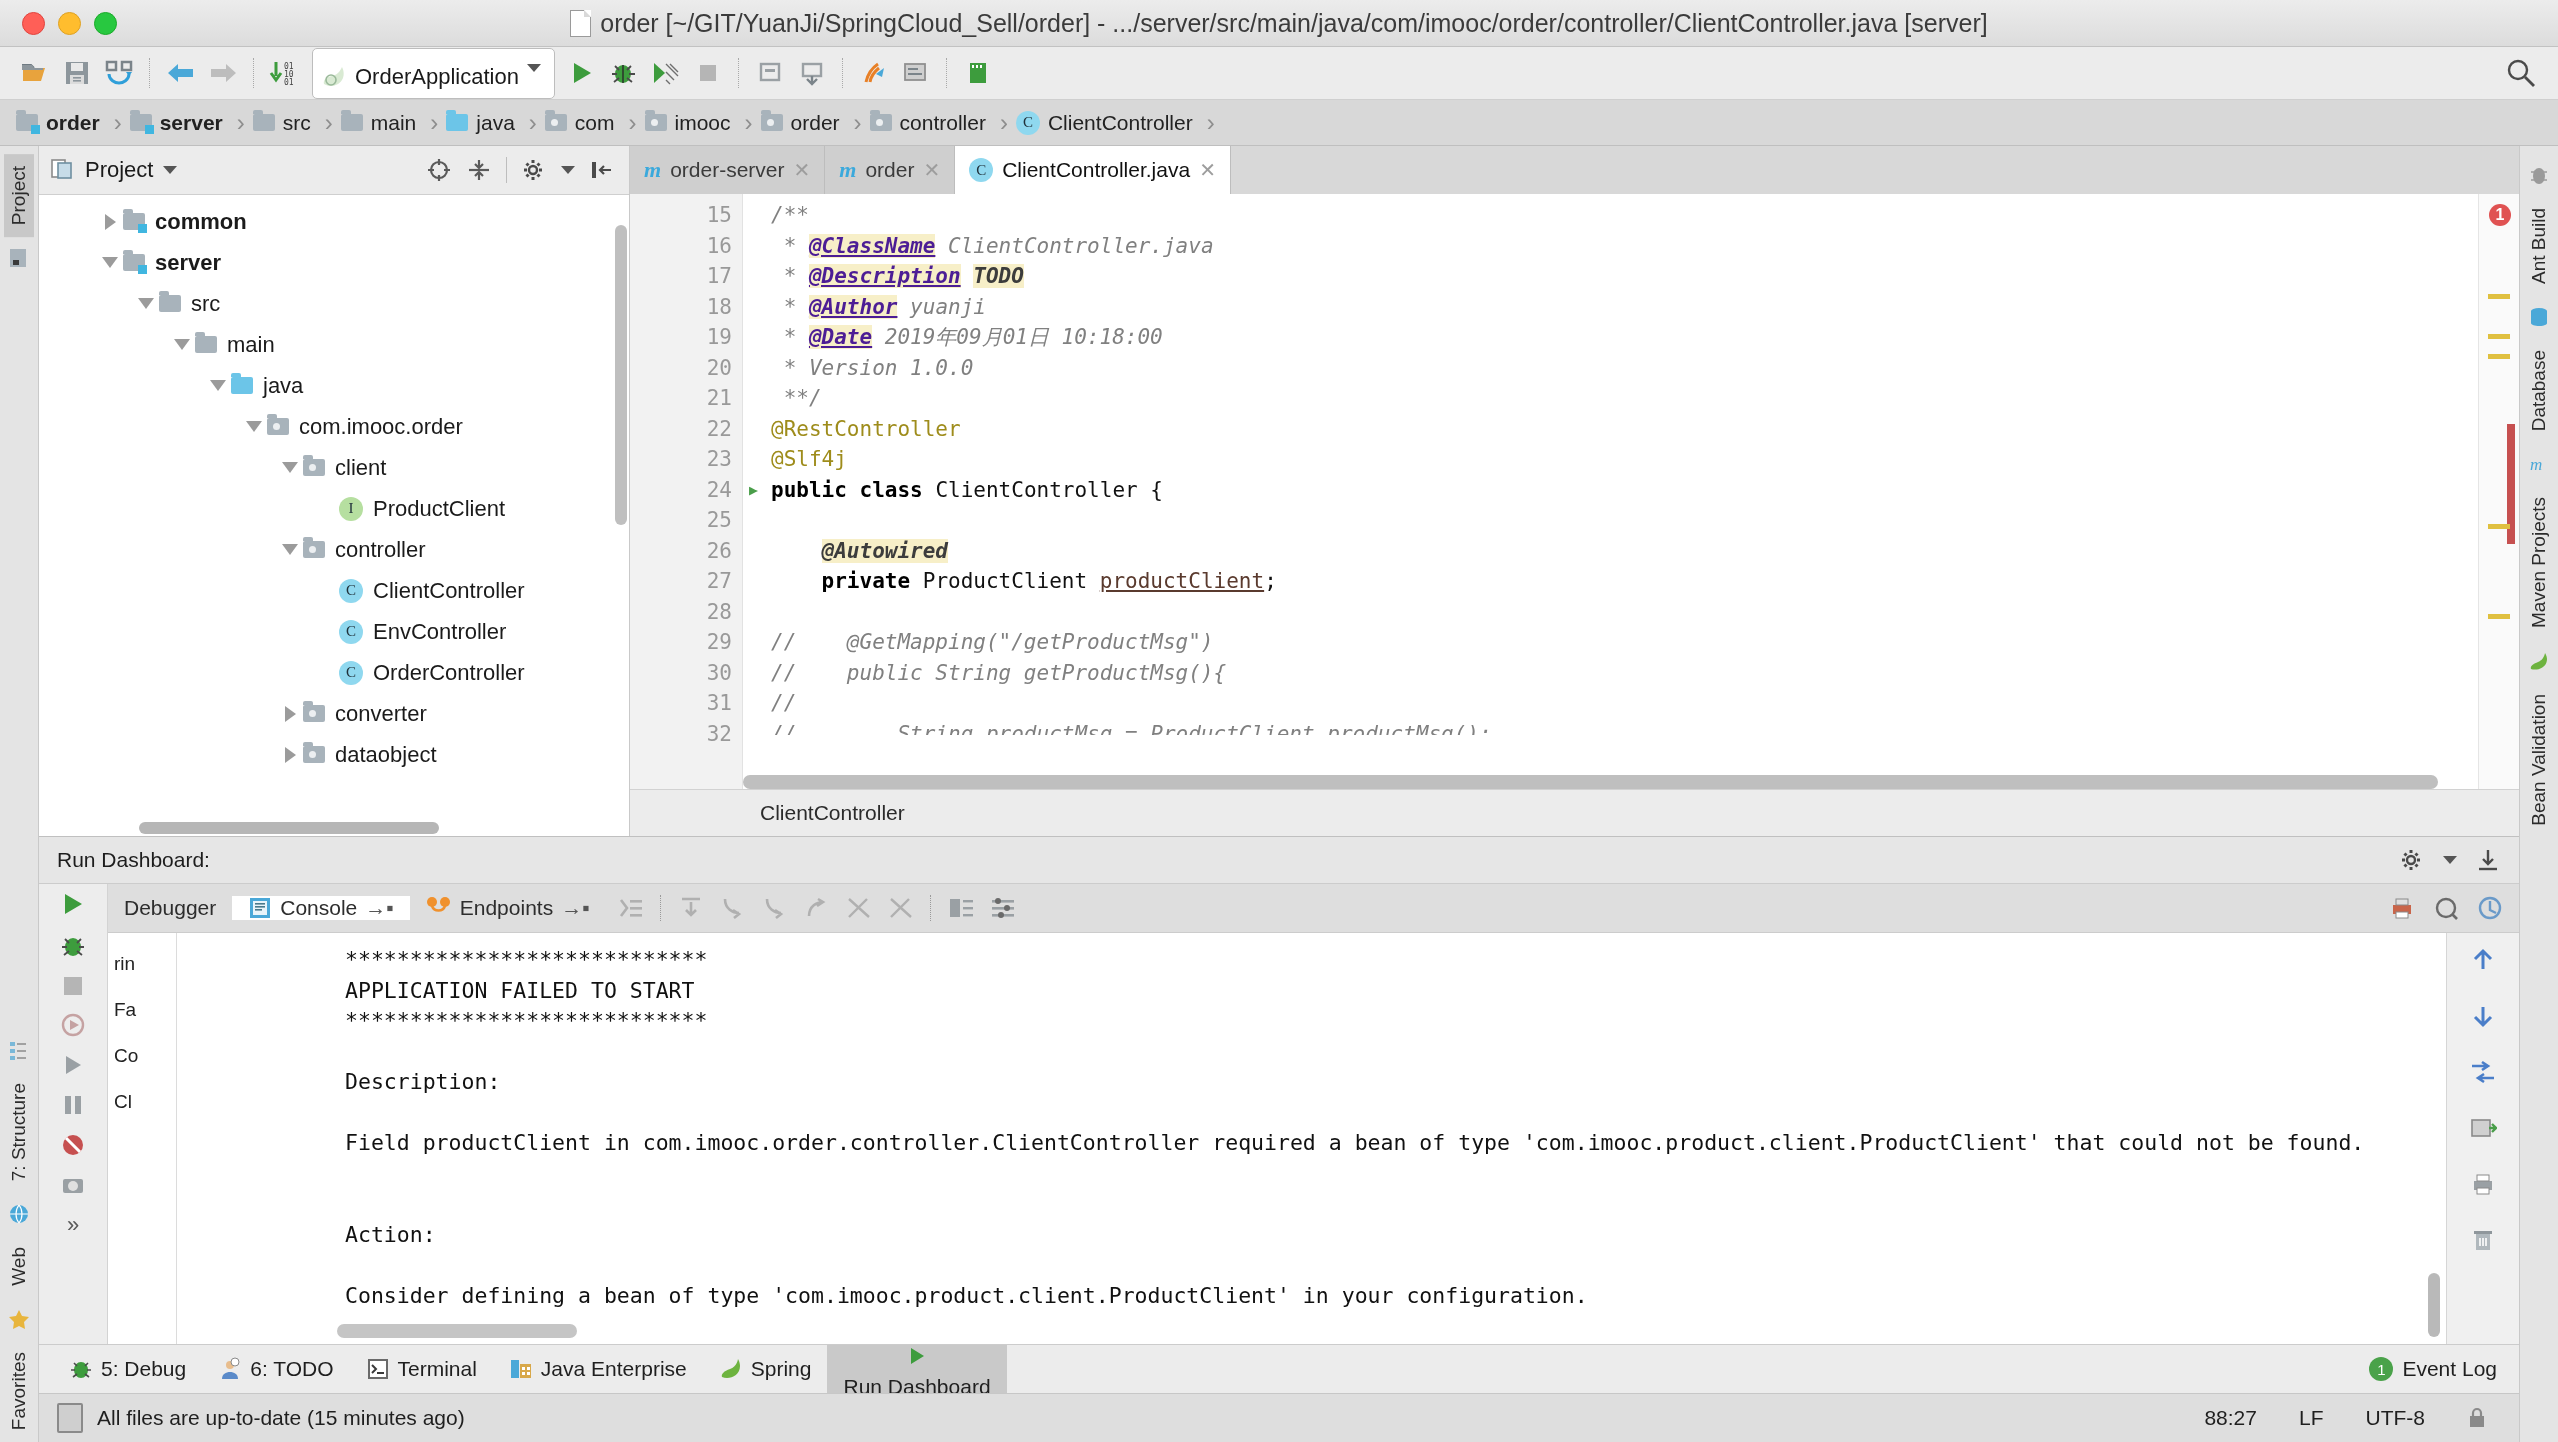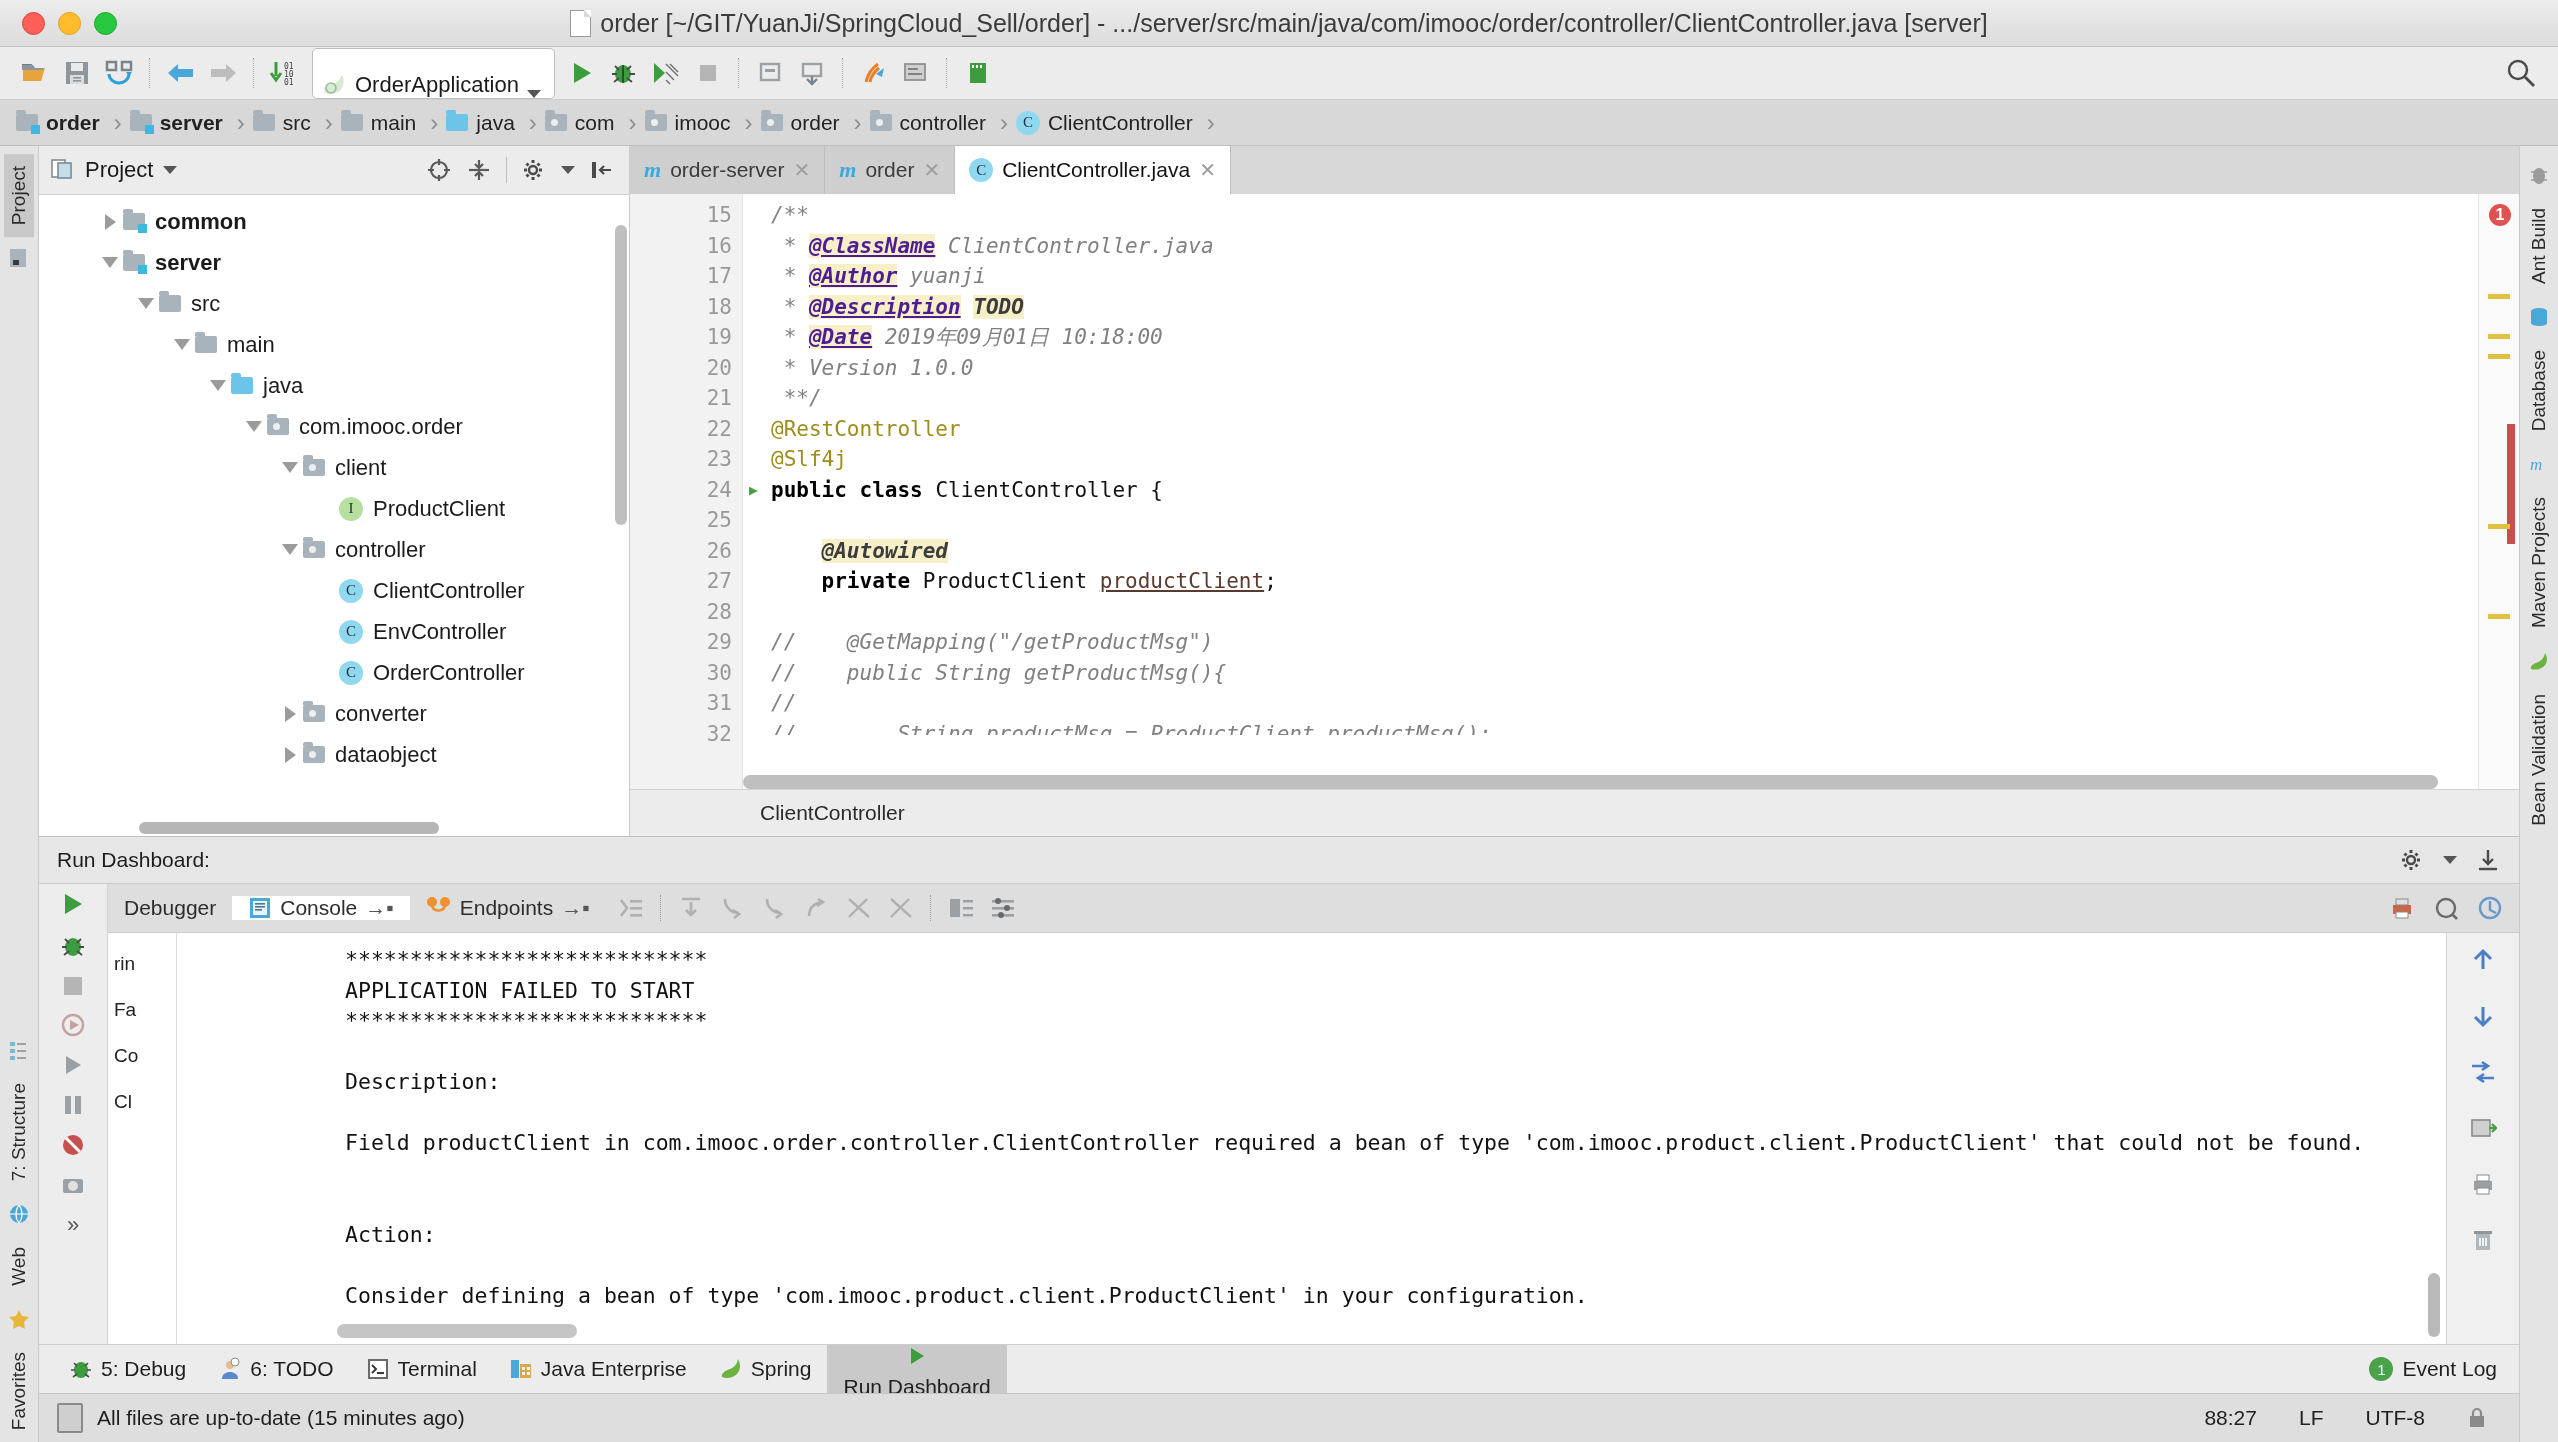--- a/index.html
+++ b/index.html
@@ -41,21 +41,21 @@
   .toolbar{
     height:52px;flex:0 0 52px;background:#ececec;border-bottom:1px solid #cfcfcf;
     display:flex;align-items:center;padding:0 14px;gap:0;position:relative;
   }
   .tb-btn{
     width:42px;height:42px;display:flex;align-items:center;justify-content:center;
     border-radius:3px;
   }
   .sep{width:1px;height:30px;border-left:1px dotted #a9a9a9;margin:0 9px;}
   .runcfg{
-    display:flex;align-items:flex-end;gap:8px;height:34px;padding:15px 13px 0 8px;
+    display:flex;align-items:flex-start;gap:8px;height:34px;padding:15px 13px 0 8px;
     background:#fff;border:1px solid #bdbdbd;border-radius:5px;margin:0 6px;
   }
   .runcfg .label{font-size:22px;color:#1a1a1a;}
   .caret{width:0;height:0;border-left:7px solid transparent;border-right:7px solid transparent;border-top:8px solid #555;}
   .search-right{position:absolute;right:22px;top:50%;transform:translateY(-50%);}
 
   
   .crumbbar{
     height:45px;flex:0 0 45px;background:#d8d8d8;border-bottom:1px solid #bfbfbf;
     display:flex;align-items:center;padding-left:10px;
@@ -645,22 +645,22 @@
               <div class="gline">27</div>
               <div class="gline">28</div>
               <div class="gline">29</div>
               <div class="gline">30</div>
               <div class="gline">31</div>
               <div class="gline">32</div>
             </div>
             <div class="codearea">
               <div class="cline"><span class="cmt">/**</span></div>
               <div class="cline"><span class="cmt"> * </span><span class="tag">@ClassName</span><span class="cmt"> ClientController.java</span></div>
+              <div class="cline"><span class="cmt"> * </span><span class="tag">@Description</span><span class="cmt"> </span><span class="todo">TODO</span></div>
               <div class="cline"><span class="cmt"> * </span><span class="tag">@Author</span><span class="cmt"> yuanji</span></div>
-              <div class="cline"><span class="cmt"> * </span><span class="tag">@Description</span><span class="cmt"> </span><span class="todo">TODO</span></div>
               <div class="cline"><span class="cmt"> * </span><span class="tag">@Date</span><span class="cmt"> 2019年09月01日 10:18:00</span></div>
               <div class="cline"><span class="cmt"> * Version 1.0.0</span></div>
               <div class="cline"><span class="cmt"> **/</span></div>
               <div class="cline"><span class="ann">@RestController</span></div>
               <div class="cline"><span class="ann">@Slf4j</span></div>
               <div class="cline" style="position:relative;"><span class="run-mark">▶</span><span class="kw">public class </span><span>ClientController {</span></div>
               <div class="cline">&nbsp;</div>
               <div class="cline"><span>    </span><span class="todo">@Autowired</span></div>
               <div class="cline"><span>    </span><span class="kw">private </span><span>ProductClient </span><span class="fld">productClient</span><span>;</span></div>
               <div class="cline">&nbsp;</div>

